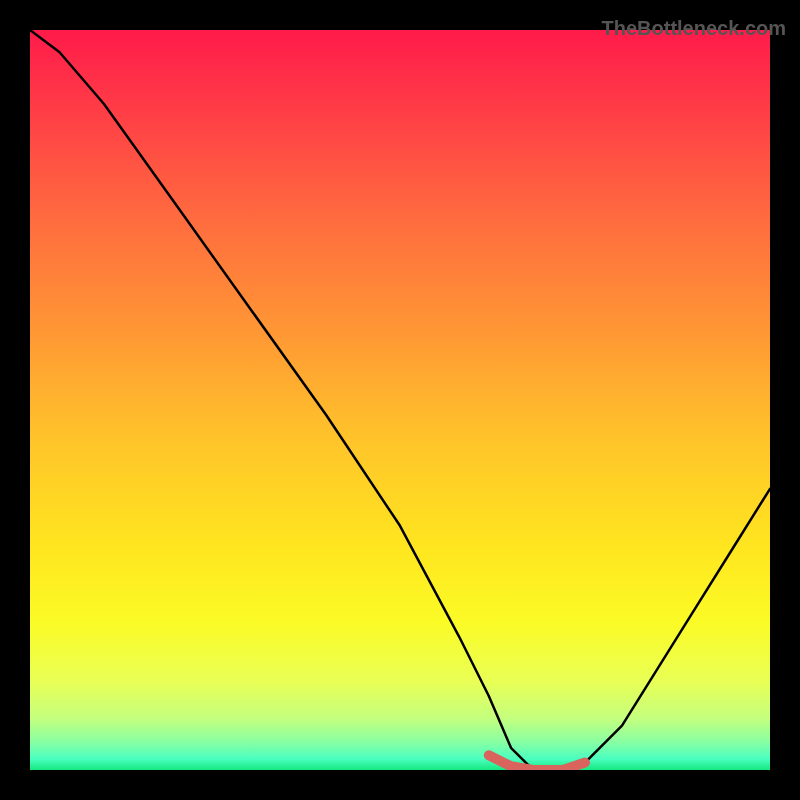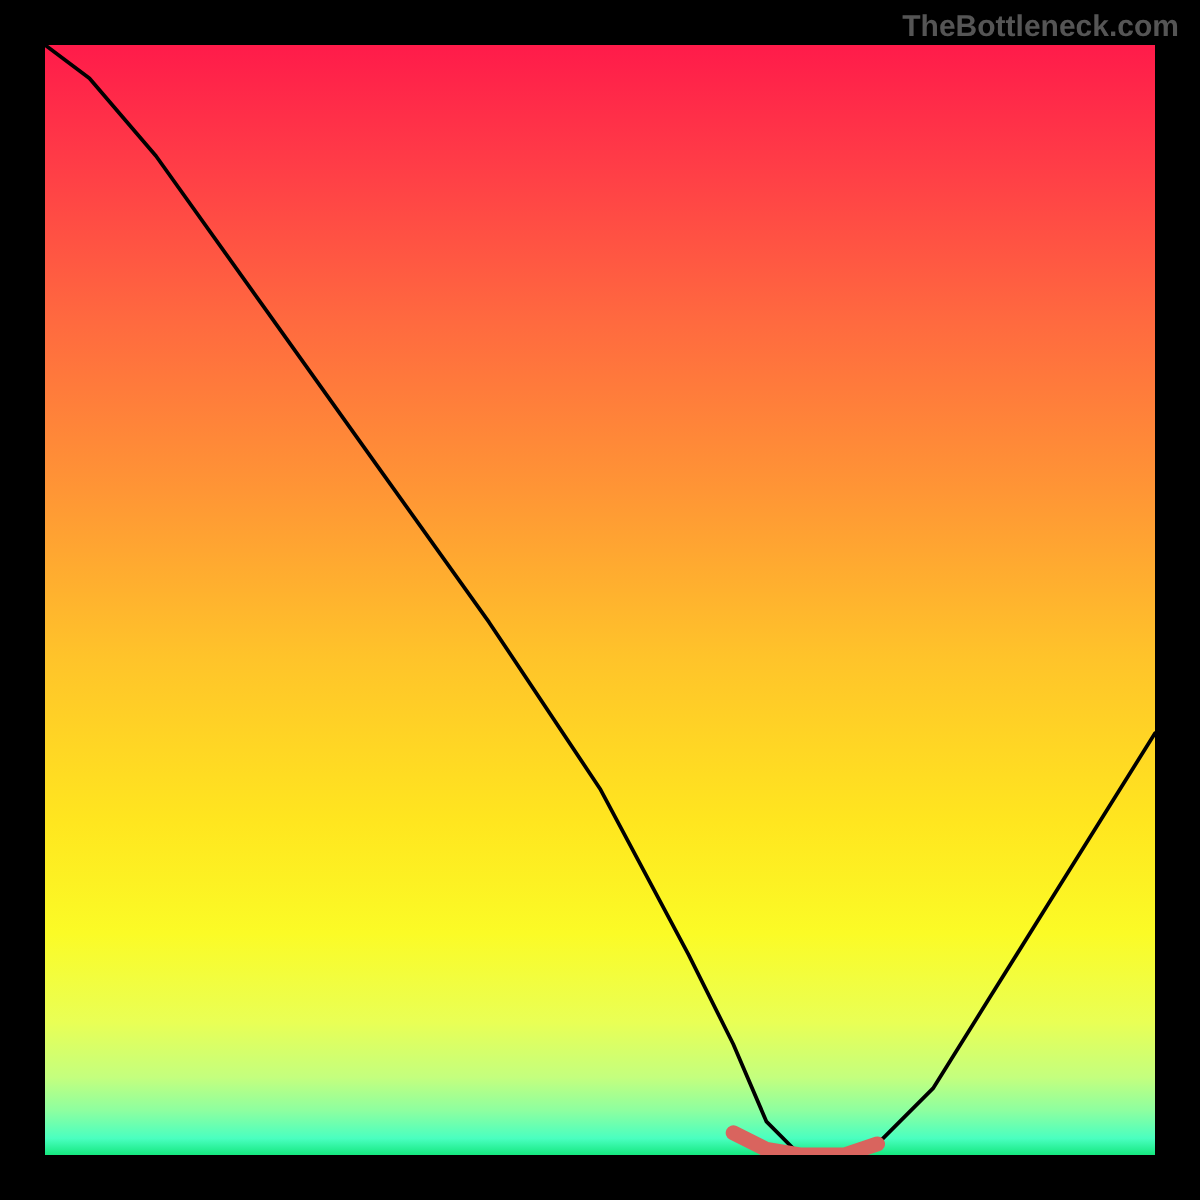--- a/index.html
+++ b/index.html
@@ -6,21 +6,21 @@
     margin: 0;
     padding: 0;
     width: 800px;
     height: 800px;
     background: #000;
     position: relative;
     font-family: Arial, sans-serif;
   }
   .watermark {
     position: absolute;
-    top: 7px;
+    top: 17px;
     right: 14px;
     color: #555;
     font-size: 20px;
     font-weight: bold;
     z-index: 10;
   }
   .plot-area {
     position: absolute;
     left: 30px;
     top: 30px;

